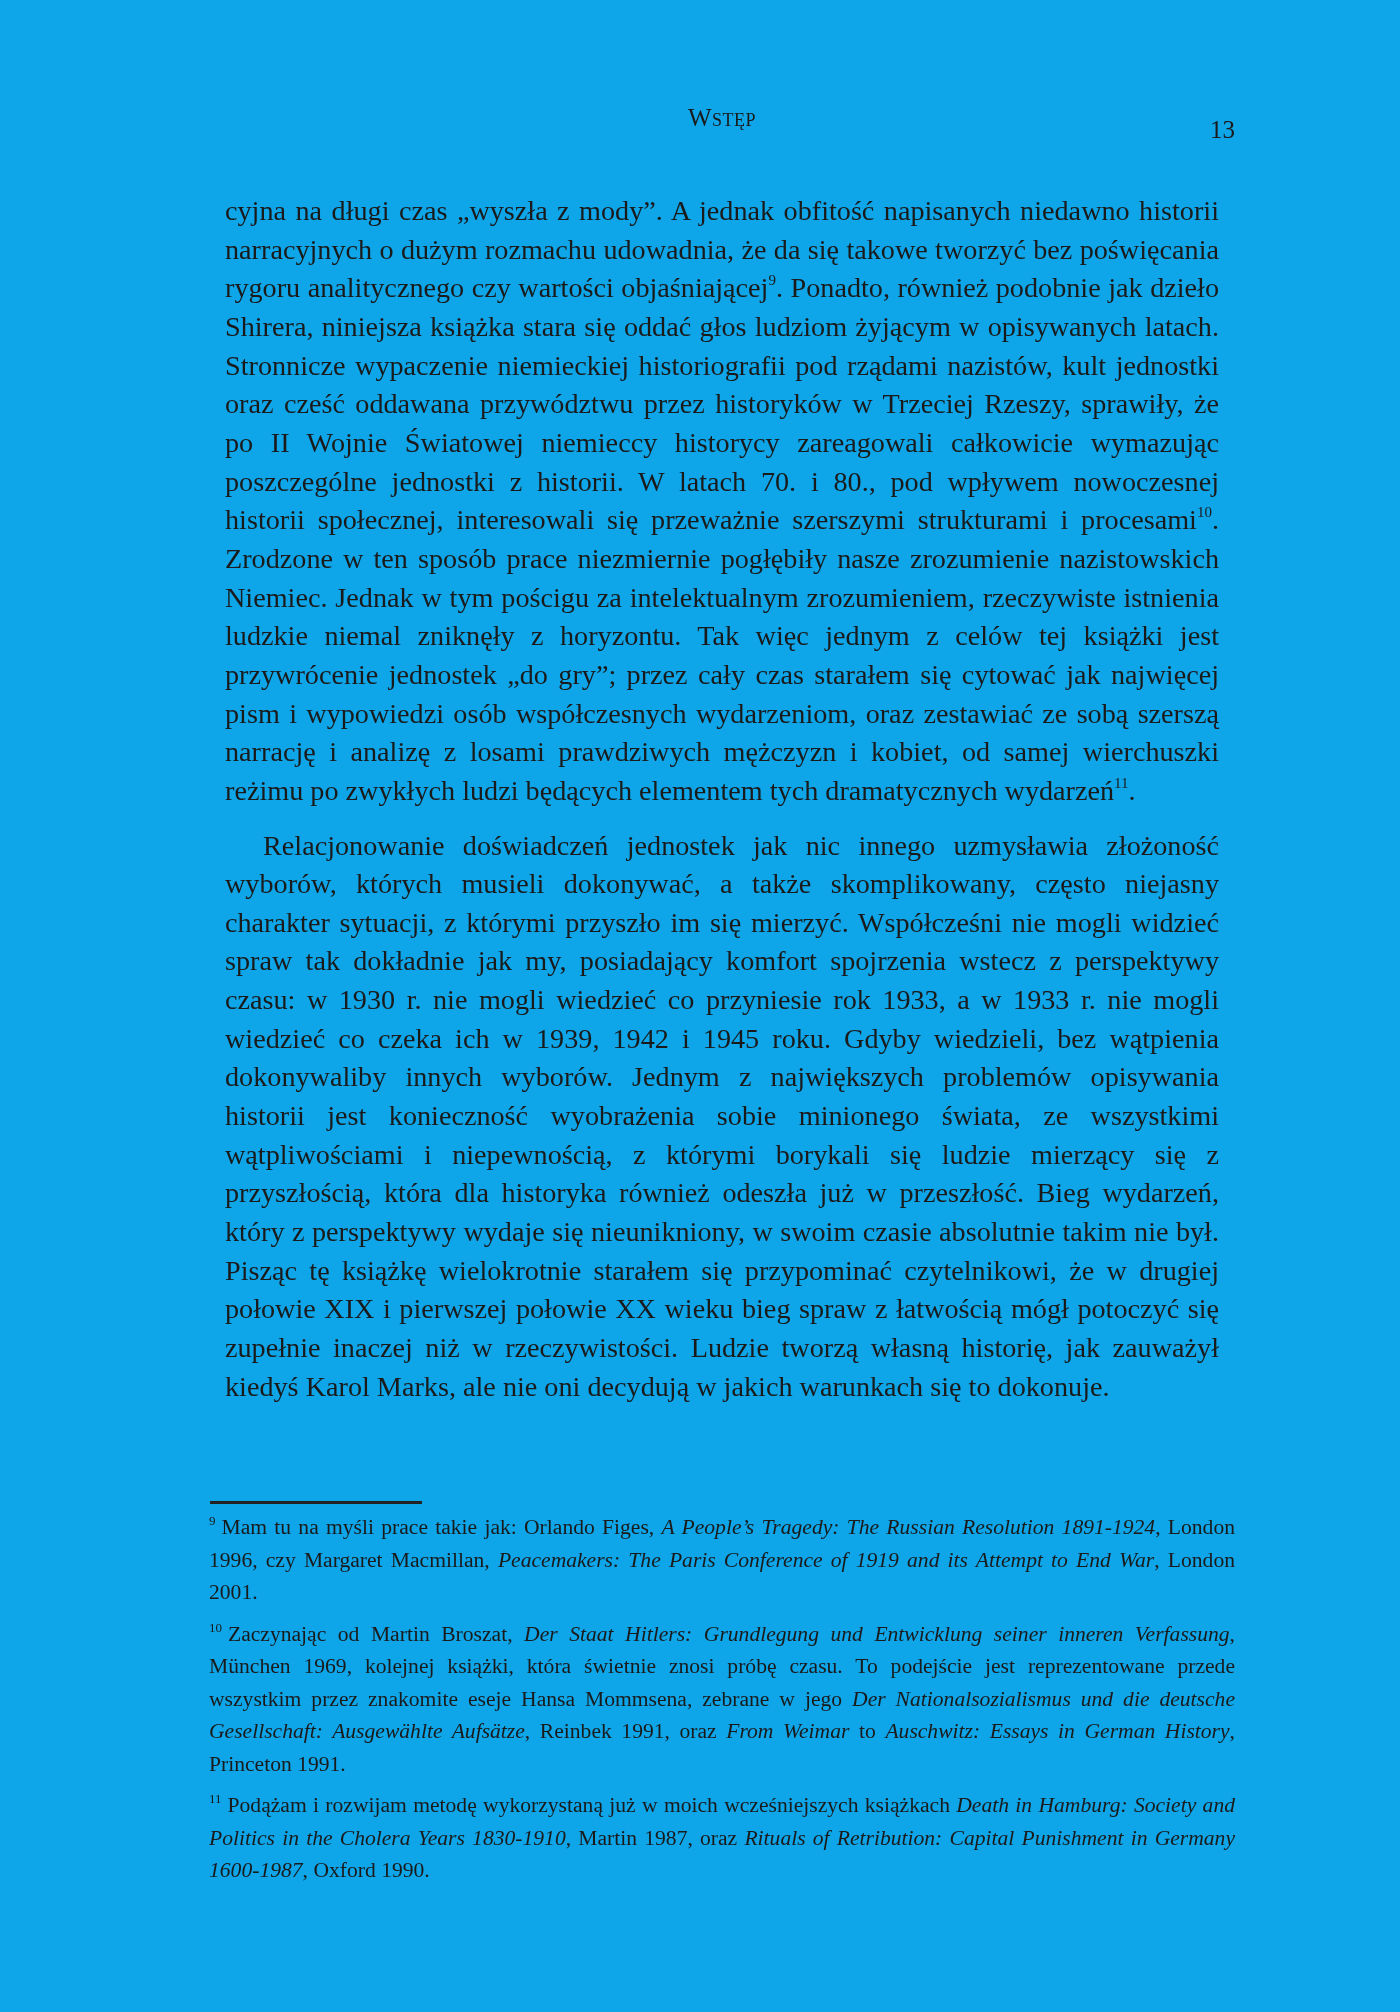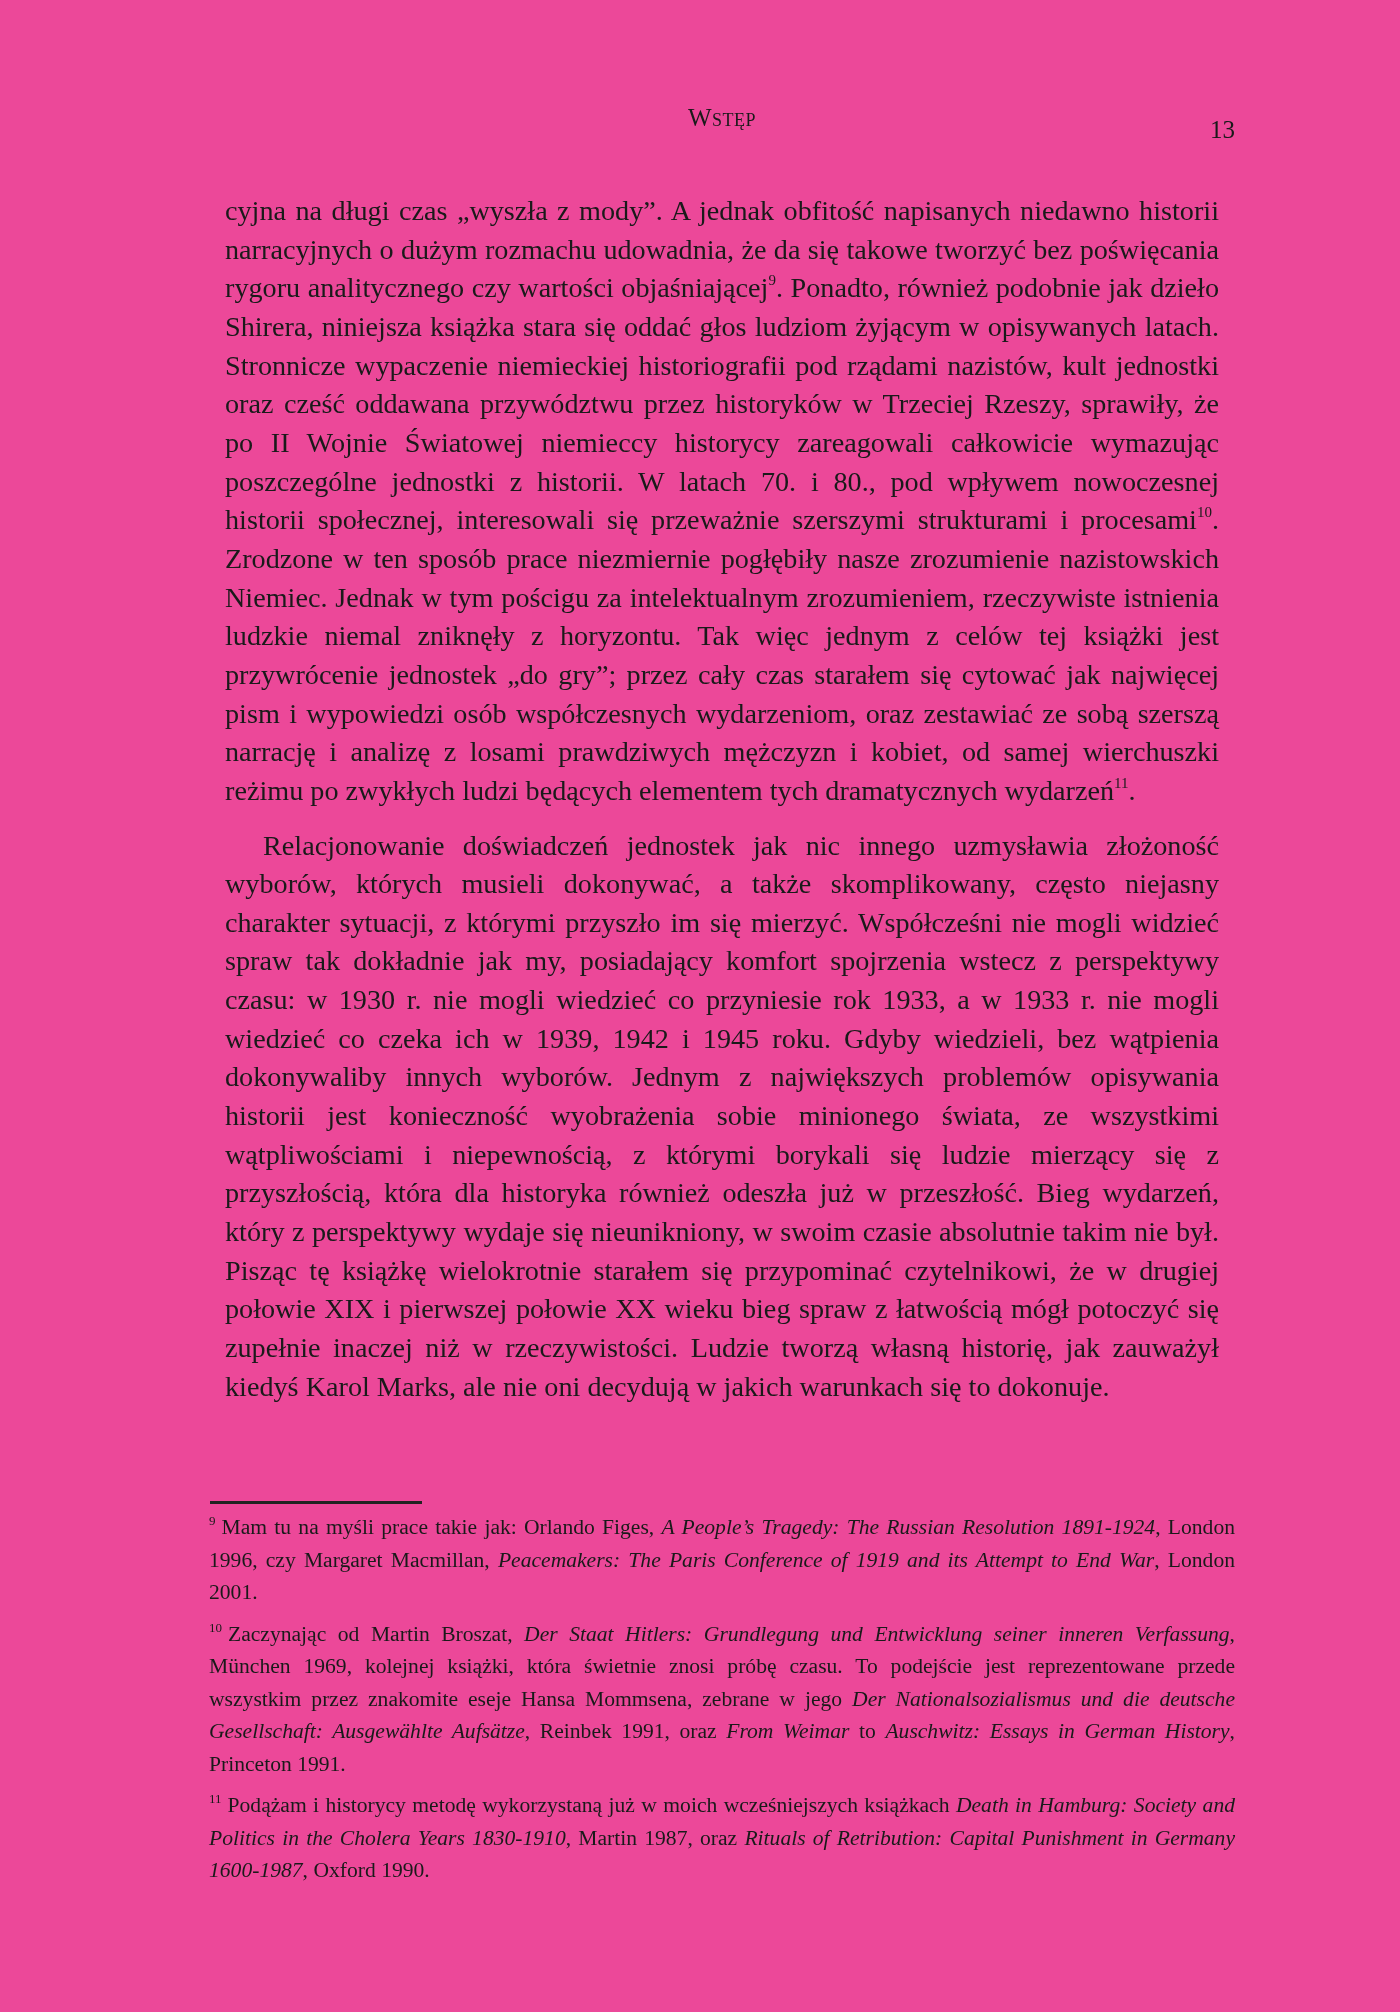--- a/index.html
+++ b/index.html
@@ -1,18 +1,18 @@
 <!DOCTYPE html>
 <html><head>
 <meta charset="utf-8">
 <style>
   html, body { margin: 0; padding: 0; background: #ffffff; }
   body { width: 1400px; height: 2012px; position: relative; overflow: hidden;
          font-family: "Liberation Serif", "DejaVu Serif", serif; color: #1a1a1a; }
-  .page { position: absolute; left: 0; top: 0; width: 1400px; height: 2012px; background: #ec4899; }
+  .page { position: absolute; left: 0; top: 0; width: 1400px; height: 2012px; background: #0ea5e9; }
   .running-head { position: absolute; top: 104px; left: 209px; width: 1026px; height: 32px; }
   .running-title { position: absolute; left: 0; right: 0; text-align: center;
                    font-variant: small-caps; font-size: 25px; letter-spacing: 0.5px; }
   .page-number { position: absolute; right: 0; top: 0; font-size: 25px; margin-top: 12px; }
   .body-text { position: absolute; top: 176px; left: 209px; width: 1026px; }
   .para { margin: 16px; font-size: 28.2px; line-height: 38.65px; text-align: justify;
           hyphens: manual; }
   .para.indent { text-indent: 38px; }
   sup { font-size: 15px; line-height: 0; vertical-align: 12px; }
   .fn-rule { position: absolute; top: 1501px; left: 210px; width: 212px; height: 3px; background: #222; }
@@ -33,15 +33,15 @@
   <div class="body-text" id="body-text">
       <p class="para"><span>cyjna na długi czas „wyszła z mody”. A jednak obfitość napisanych niedawno historii narracyjnych o dużym rozmachu udowadnia, że da się takowe tworzyć bez poświęcania rygoru analitycznego czy wartości objaśniającej</span><sup>9</sup><span>. Ponadto, również podobnie jak dzieło Shirera, niniejsza książka stara się oddać głos ludziom żyjącym w opisywanych latach. Stronnicze wypaczenie niemieckiej historiografii pod rządami nazistów, kult jednostki oraz cześć oddawana przywództwu przez historyków w Trzeciej Rzeszy, sprawiły, że po II Wojnie Światowej niemieccy historycy zareagowali całkowicie wymazując poszczególne jednostki z historii. W latach 70. i 80., pod wpływem nowoczesnej historii społecznej, interesowali się przeważnie szerszymi strukturami i procesami</span><sup>10</sup><span>. Zrodzone w ten sposób prace niezmiernie pogłębiły nasze zrozumienie nazistowskich Niemiec. Jednak w tym pościgu za intelektualnym zrozumieniem, rzeczywiste istnienia ludzkie niemal zniknęły z horyzontu. Tak więc jednym z celów tej książki jest przywrócenie jednostek „do gry”; przez cały czas starałem się cytować jak najwięcej pism i wypowiedzi osób współczesnych wydarzeniom, oraz zestawiać ze sobą szerszą narrację i analizę z losami prawdziwych mężczyzn i kobiet, od samej wierchuszki reżimu po zwykłych ludzi będących elementem tych dramatycznych wydarzeń</span><sup>11</sup><span>.</span></p>
       <p class="para indent"><span>Relacjonowanie doświadczeń jednostek jak nic innego uzmysławia złożoność wyborów, których musieli dokonywać, a także skomplikowany, często niejasny charakter sytuacji, z którymi przyszło im się mierzyć. Współcześni nie mogli widzieć spraw tak dokładnie jak my, posiadający komfort spojrzenia wstecz z perspektywy czasu: w 1930 r. nie mogli wiedzieć co przyniesie rok 1933, a w 1933 r. nie mogli wiedzieć co czeka ich w 1939, 1942 i 1945 roku. Gdyby wiedzieli, bez wątpienia dokonywaliby innych wyborów. Jednym z największych problemów opisywania historii jest konieczność wyobrażenia sobie minionego świata, ze wszystkimi wątpliwościami i niepewnością, z którymi borykali się ludzie mierzący się z przyszłością, która dla historyka również odeszła już w przeszłość. Bieg wydarzeń, który z perspektywy wydaje się nieunikniony, w swoim czasie absolutnie takim nie był. Pisząc tę książkę wielokrotnie starałem się przypominać czytelnikowi, że w drugiej połowie XIX i pierwszej połowie XX wieku bieg spraw z łatwością mógł potoczyć się zupełnie inaczej niż w rzeczywistości. Ludzie tworzą własną historię, jak zauważył kiedyś Karol Marks, ale nie oni decydują w jakich warunkach się to dokonuje.</span></p>
     </div>
 
   <div class="fn-rule"></div>
 
   <div class="footnotes" id="footnotes">
       <p class="footnote"><sup>9</sup><span>Mam tu na myśli prace takie jak: Orlando Figes, </span><em>A People’s Tragedy: The Russian Resolution 1891-1924</em><span>, London 1996, czy Margaret Macmillan, </span><em>Peacemakers: The Paris Conference of 1919 and its Attempt to End War</em><span>, London 2001.</span></p>
       <p class="footnote"><sup>10</sup><span>Zaczynając od Martin Broszat, </span><em>Der Staat Hitlers: Grundlegung und Entwicklung seiner inneren Verfassung</em><span>, München 1969, kolejnej książki, która świetnie znosi próbę czasu. To podejście jest reprezentowane przede wszystkim przez znakomite eseje Hansa Mommsena, zebrane w jego </span><em>Der Nationalsozialismus und die deutsche Gesellschaft: Ausgewählte Aufsätze</em><span>, Reinbek 1991, oraz </span><em>From Weimar</em><span> to </span><em>Auschwitz: Essays in German History</em><span>, Princeton 1991.</span></p>
-      <p class="footnote"><sup>11</sup><span>Podążam i historycy metodę wykorzystaną już w moich wcześniejszych książkach </span><em>Death in Hamburg: Society and Politics in the Cholera Years 1830-1910</em><span>, Martin 1987, oraz </span><em>Rituals of Retribution: Capital Punishment in Germany 1600-1987</em><span>, Oxford 1990.</span></p>
+      <p class="footnote"><sup>11</sup><span>Podążam i rozwijam metodę wykorzystaną już w moich wcześniejszych książkach </span><em>Death in Hamburg: Society and Politics in the Cholera Years 1830-1910</em><span>, Martin 1987, oraz </span><em>Rituals of Retribution: Capital Punishment in Germany 1600-1987</em><span>, Oxford 1990.</span></p>
     </div>
 </div>
 
 </body></html>

